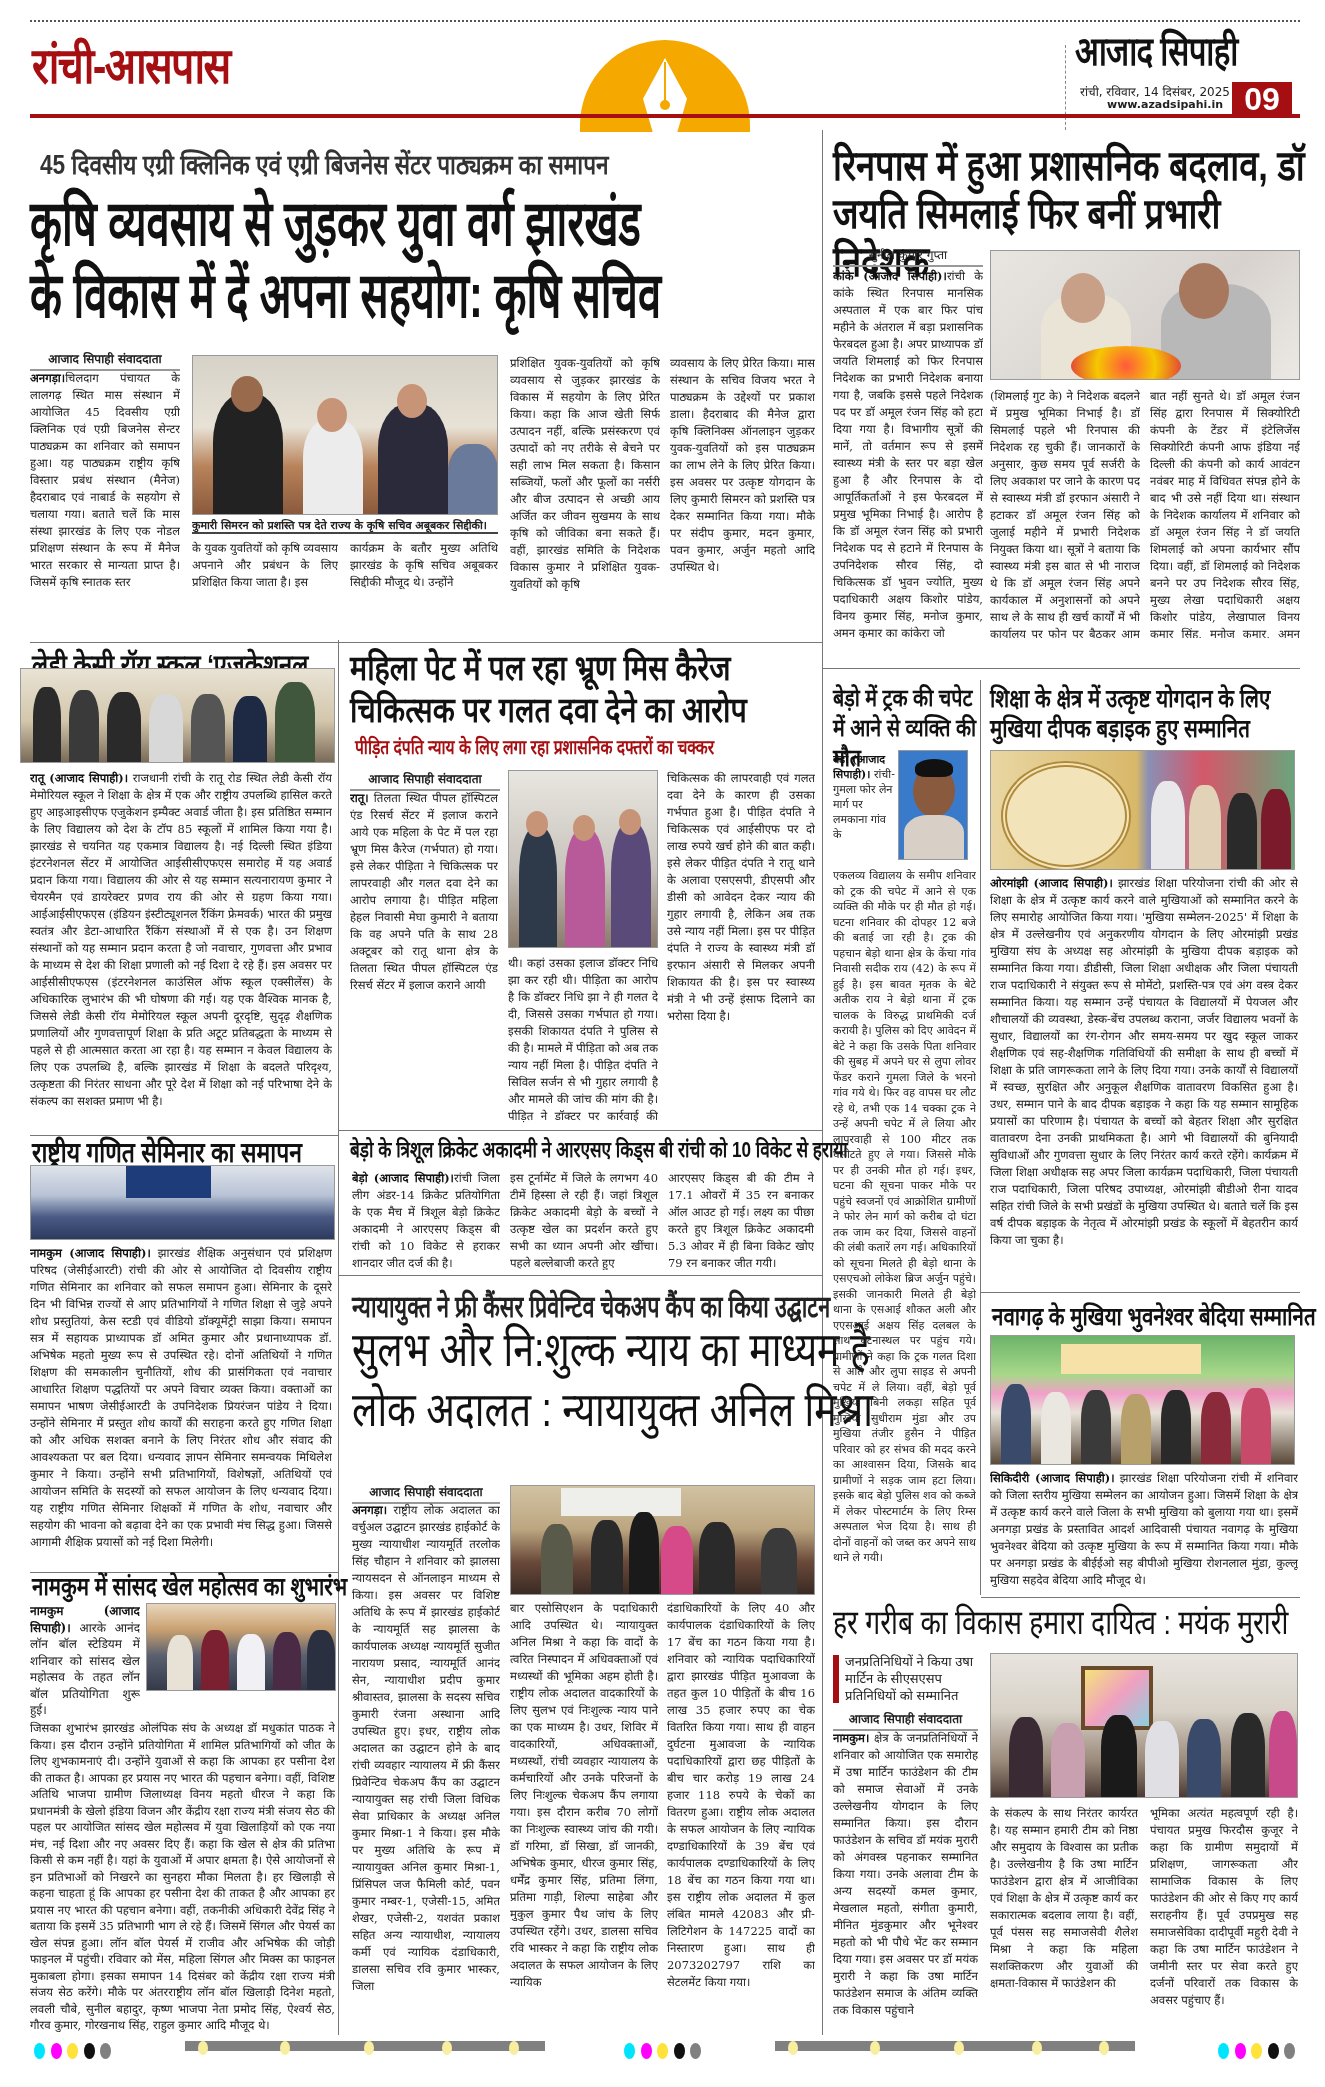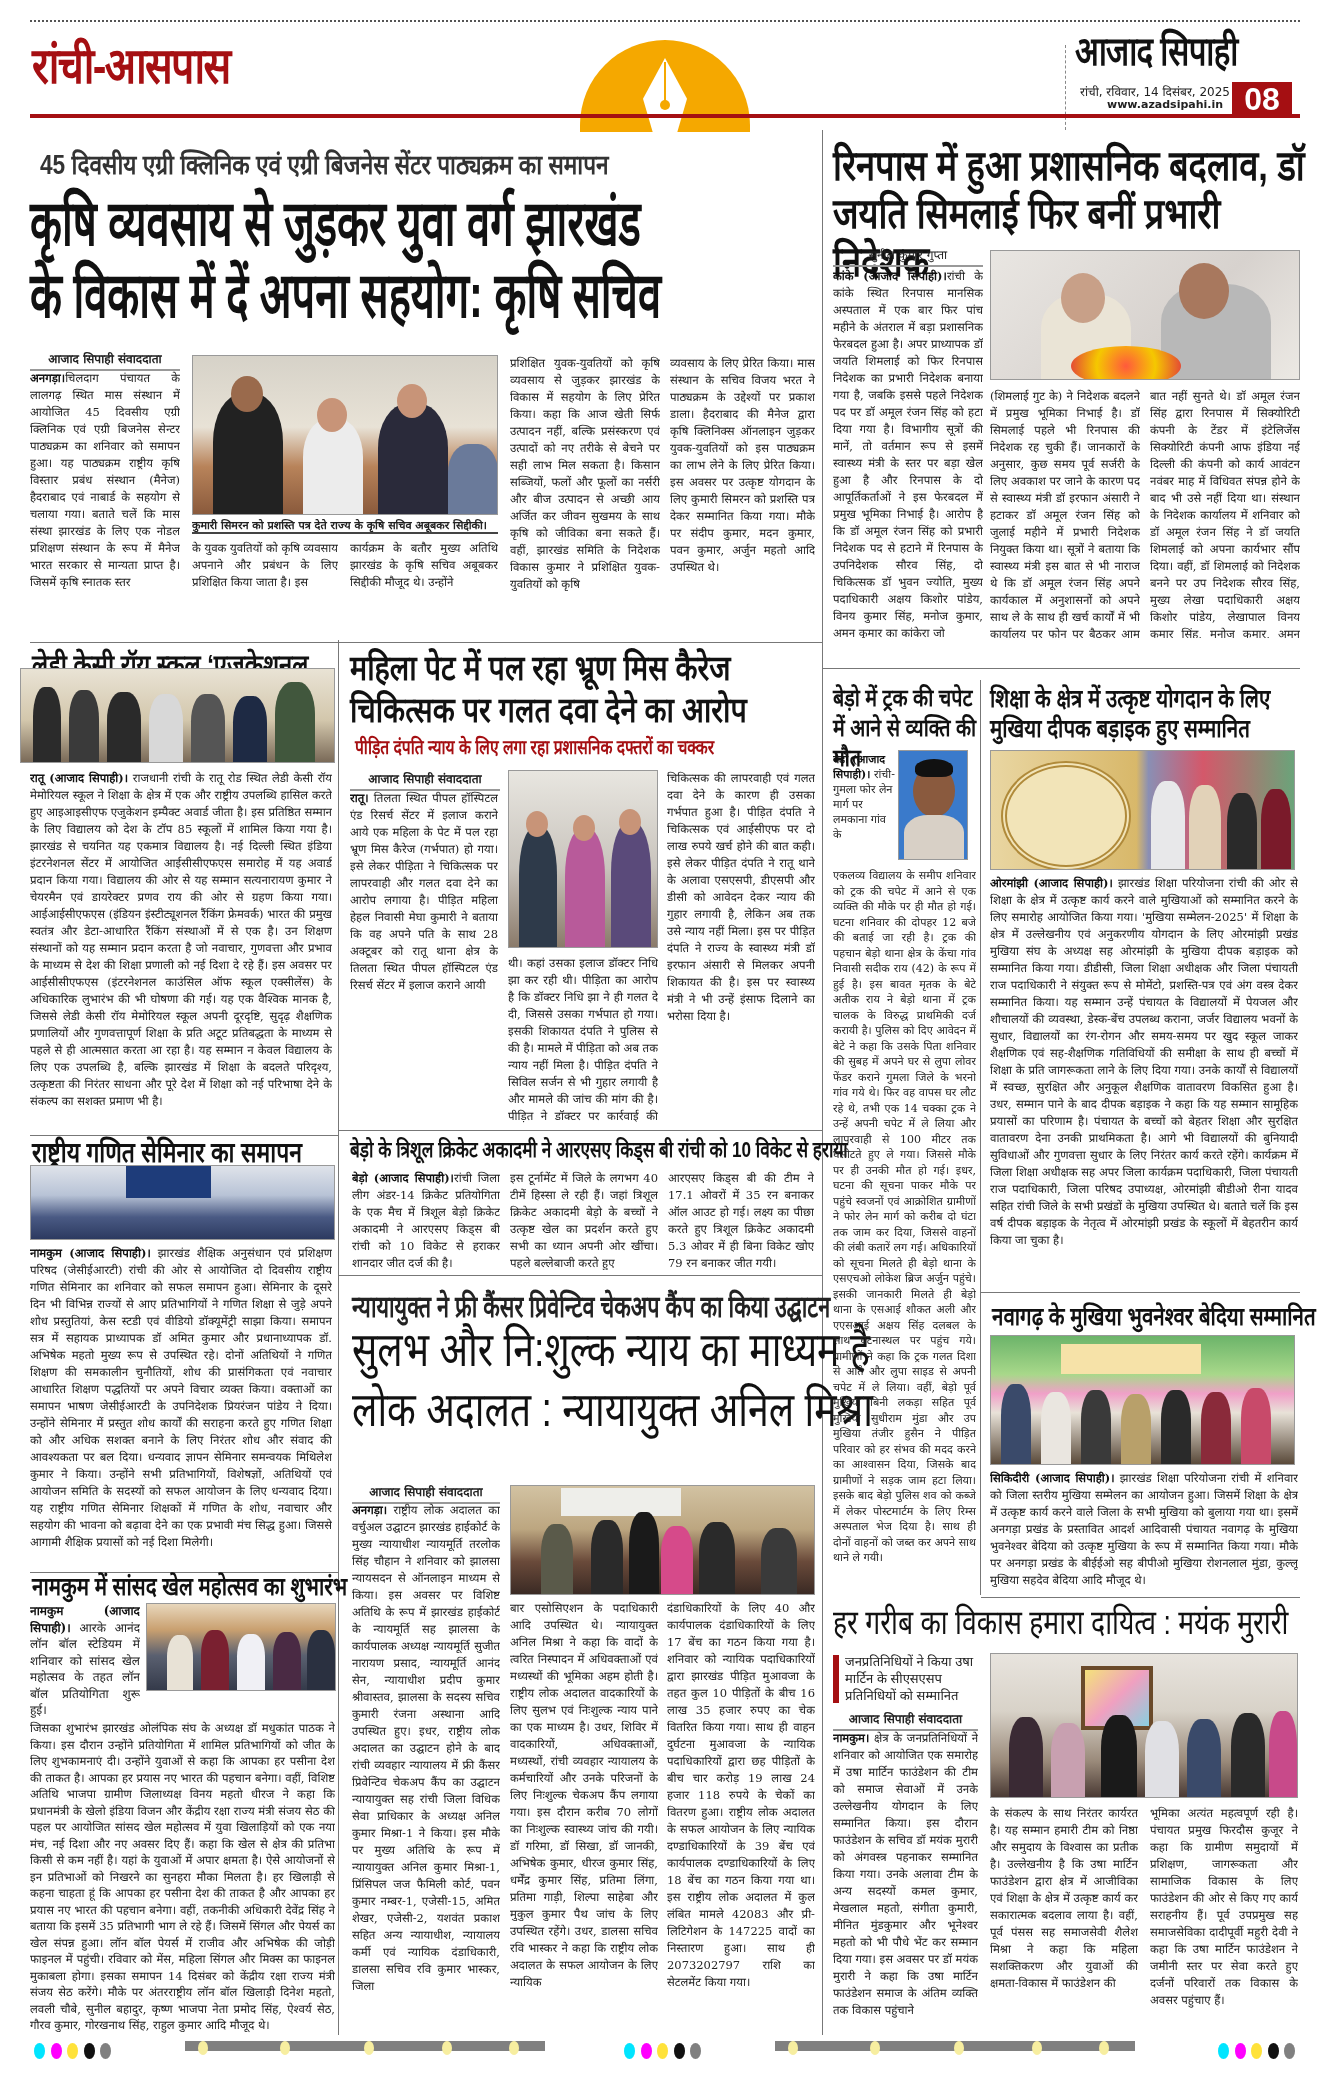--- a/index.html
+++ b/index.html
@@ -53,21 +53,21 @@
 <div class="abs top-dots"></div>
 <div class="abs section-title">रांची-आसपास</div>
 <div class="abs logo-arch"></div>
 <div class="abs logo-nib"></div>
 <div class="abs logo-nib-slit"></div>
 <div class="abs logo-nib-hole"></div>
 <div class="abs masthead-divider"></div>
 <div class="abs paper-name">आजाद सिपाही</div>
 <div class="abs paper-date">रांची, रविवार, 14 दिसंबर, 2025</div>
 <div class="abs paper-url">www.azadsipahi.in</div>
-<div class="abs page-num">08</div>
+<div class="abs page-num">09</div>
 <div class="abs red-rule"></div>
 
 <div class="abs vline" style="left:822px;top:130px;height:1905px;"></div>
 <div class="abs vline" style="left:338px;top:640px;height:1395px;"></div>
 
 <section>
   <div class="abs kicker" style="left:40px;top:145px;font-size:27px;transform:scaleX(0.84);">45 दिवसीय एग्री क्लिनिक एवं एग्री बिजनेस सेंटर पाठ्यक्रम का समापन</div>
   <div class="abs headline" style="left:30px;top:190px;font-size:63px;transform:scaleX(0.66);width:1160px;white-space:nowrap;">कृषि व्यवसाय से जुड़कर युवा वर्ग झारखंड</div>
   <div class="abs headline" style="left:30px;top:262px;font-size:63px;transform:scaleX(0.66);width:1160px;white-space:nowrap;">के विकास में दें अपना सहयोग: कृषि सचिव</div>
 

